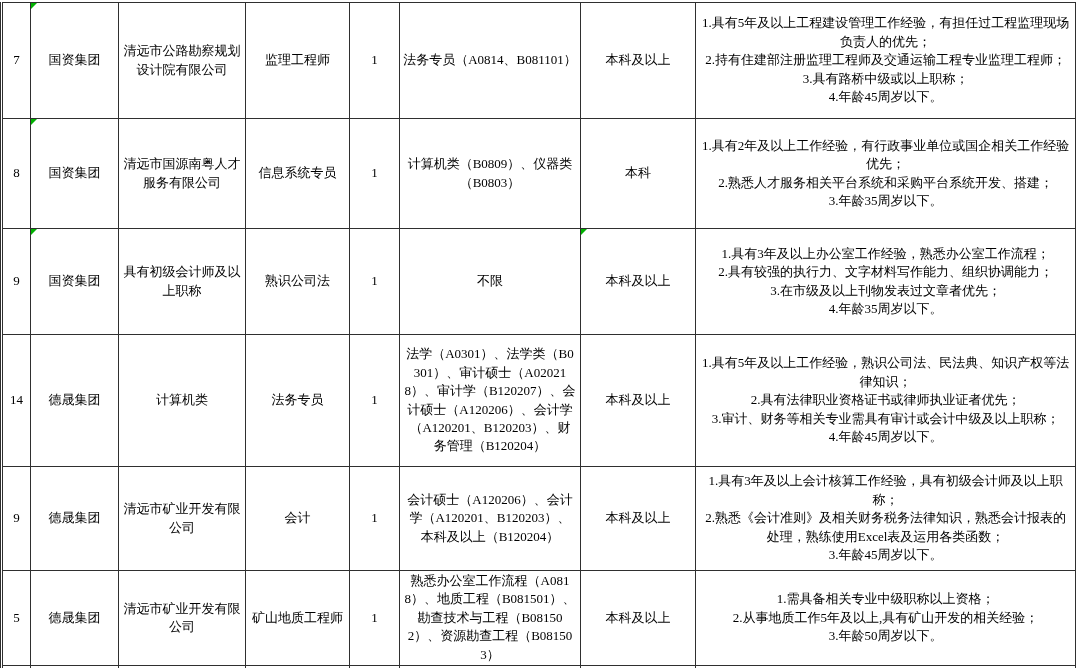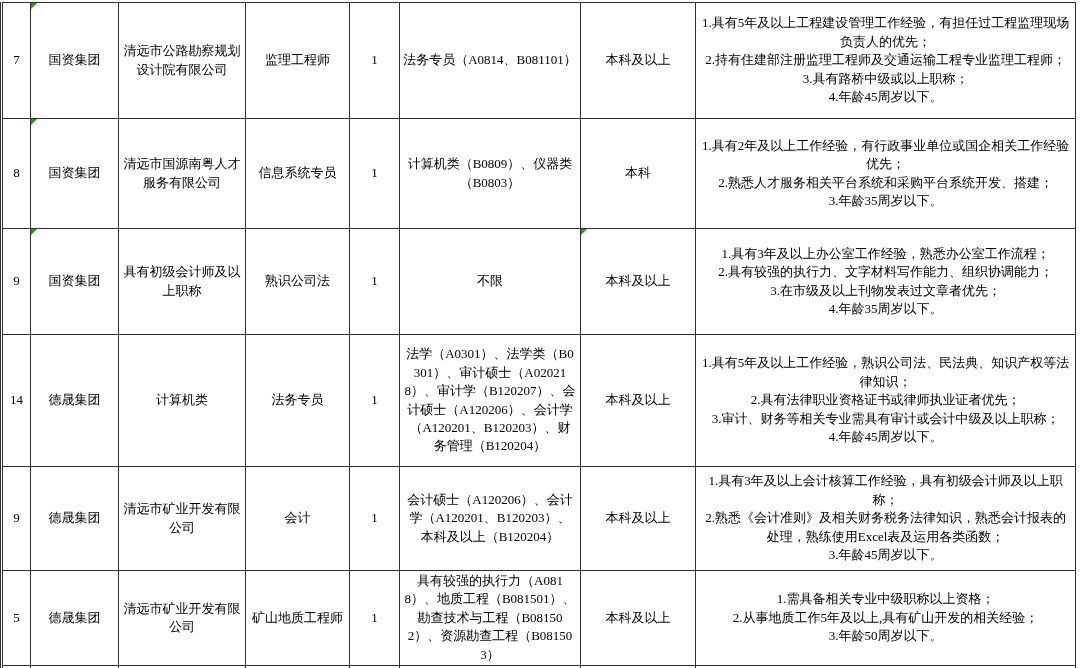--- a/index.html
+++ b/index.html
@@ -121,21 +121,21 @@
 2.熟悉《会计准则》及相关财务税务法律知识，熟悉会计报表的处理，熟练使用Excel表及运用各类函数；
 3.年龄45周岁以下。</td>
     </tr>
 
     <tr style="height:93px">
       <td>5</td>
       <td>德晟集团</td>
       <td>清远市矿业开发有限公司</td>
       <td>矿山地质工程师</td>
       <td>1</td>
-      <td>具有较强的执行力（A0818）、地质工程（B081501）、勘查技术与工程（B081502）、资源勘查工程（B081503）</td>
+      <td>熟悉办公室工作流程（A0818）、地质工程（B081501）、勘查技术与工程（B081502）、资源勘查工程（B081503）</td>
       <td>本科及以上</td>
       <td class="req">1.需具备相关专业中级职称以上资格；
 2.从事地质工作5年及以上,具有矿山开发的相关经验；
 3.年龄50周岁以下。</td>
     </tr>
 
     <tr style="height:40px">
       <td></td>
       <td></td>
       <td></td>

